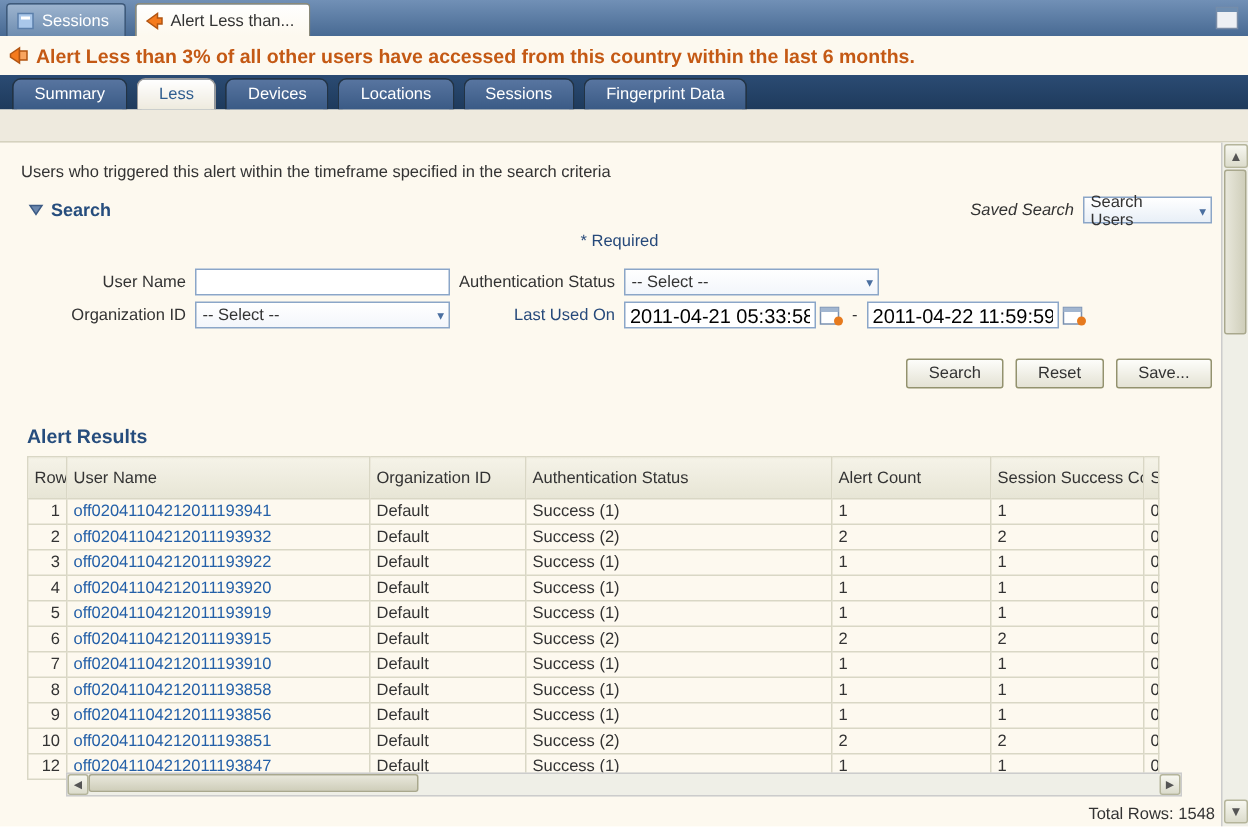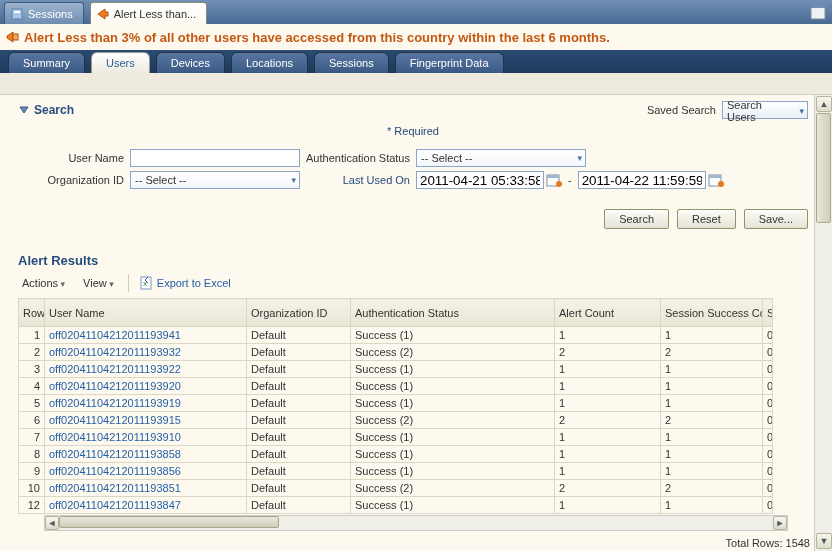--- a/index.html
+++ b/index.html
@@ -36,21 +36,21 @@
   .vscroll .thumb { position:absolute; top:0; left:0; right:0; height:110px; background:linear-gradient(90deg,#e8e7db,#cfceba); border:1px solid #a9a88d; border-radius:2px; cursor:pointer;}
   .vscroll .arrow.bottom{ position:absolute; bottom:1px;}
 
   .info-line { color:#333; font-size:11px; margin:8px 0 10px -4px;}
 
   
   .search-section { }
   .search-head { display:flex; align-items:center; }
   .collapse-icon { width:12px; height:12px; margin-right:4px; cursor:pointer;}
   .search-title { color:#264d7d; font-weight:bold; font-size:12px; }
-  .saved-search { margin-left:auto; color:#333; }
+  .saved-search { margin-left:auto; color:#333;font-style:italic; }
   .saved-select { margin-left:6px; width:86px; height:18px; border:1px solid #8ba6c8; background:linear-gradient(#fff,#e8eff7); padding:1px 16px 0 4px; display:inline-flex; align-items:center; cursor:pointer; position:relative; color:#333;}
   .saved-select:after{content:"▾"; position:absolute; right:3px; color:#4a6fa0; font-size:9px;}
   .required { text-align:center; color:#26497a; font-size:11px; margin-top:6px; }
   .required:before{content:"* "; color:#26497a;}
 
   .form-grid { margin-top:10px; font-size:11px;}
   .form-row { display:flex; align-items:center; height:22px;}
   .lbl { width:112px; text-align:right; padding-right:6px; color:#333;}
   .txt { height:18px; border:1px solid #8ba6c8; background:#fff; padding:0 3px; }
   .txt.w170{width:170px;}
@@ -128,40 +128,41 @@
         </svg>
     </span>
     <div class="page-title">Alert Less than 3% of all other users have accessed from this country within the last 6 months.</div>
   </div>
 
   <div class="sub-tabs-wrap">
     <div class="sub-tab">
         <span>Summary</span>
       </div>
     <div class="sub-tab active">
-        <span>Users</span>
+        <span>Less</span>
       </div>
     <div class="sub-tab">
         <span>Devices</span>
       </div>
     <div class="sub-tab">
         <span>Locations</span>
       </div>
     <div class="sub-tab">
         <span>Sessions</span>
       </div>
     <div class="sub-tab">
         <span>Fingerprint Data</span>
       </div>
   </div>
   <div class="sub-bar-under"></div>
 
   <div class="main-area">
     <div class="scroll-region">
 
+      <div class="info-line">Users who triggered this alert within the timeframe specified in the search criteria</div>
 
       <div class="search-section">
         <div class="search-head">
           <span class="collapse-icon">
             <svg width="12" height="12">
                 <polygon points="2,3 10,3 6,9" fill="#6b87ad" stroke="#3d5b85"></polygon>
               </svg>
           </span>
           <span class="search-title">Search</span>
           <span class="saved-search">Saved Search</span>
@@ -213,33 +214,20 @@
           <div class="btn">
               <span>Reset</span>
             </div>
           <div class="btn">
               <span>Save...</span>
             </div>
         </div>
       </div>
 
       <div class="results-title">Alert Results</div>
-      <div class="toolbar">
-        <span class="menu-link">Actions</span>
-        <span class="menu-link">View</span>
-        <span class="sep"></span>
-        <span class="export">
-          <span class="xls-ico"><svg width="14" height="14">
-                <rect x="2" y="1" width="10" height="12" fill="#fff" stroke="#7b9bc1"></rect>
-                <text x="4" y="10" font-size="8" fill="#2e7d32">x</text>
-                <path d="M9 1 L6 4 L9 7" fill="none" stroke="#2762a6"></path>
-              </svg></span>
-          <span>Export to Excel</span>
-        </span>
-      </div>
 
       <table class="grid">
         <colgroup>
             <col class="c-row">
             <col class="c-user">
             <col class="c-org">
             <col class="c-auth">
             <col class="c-ac">
             <col class="c-ssc">
             <col class="c-s">

